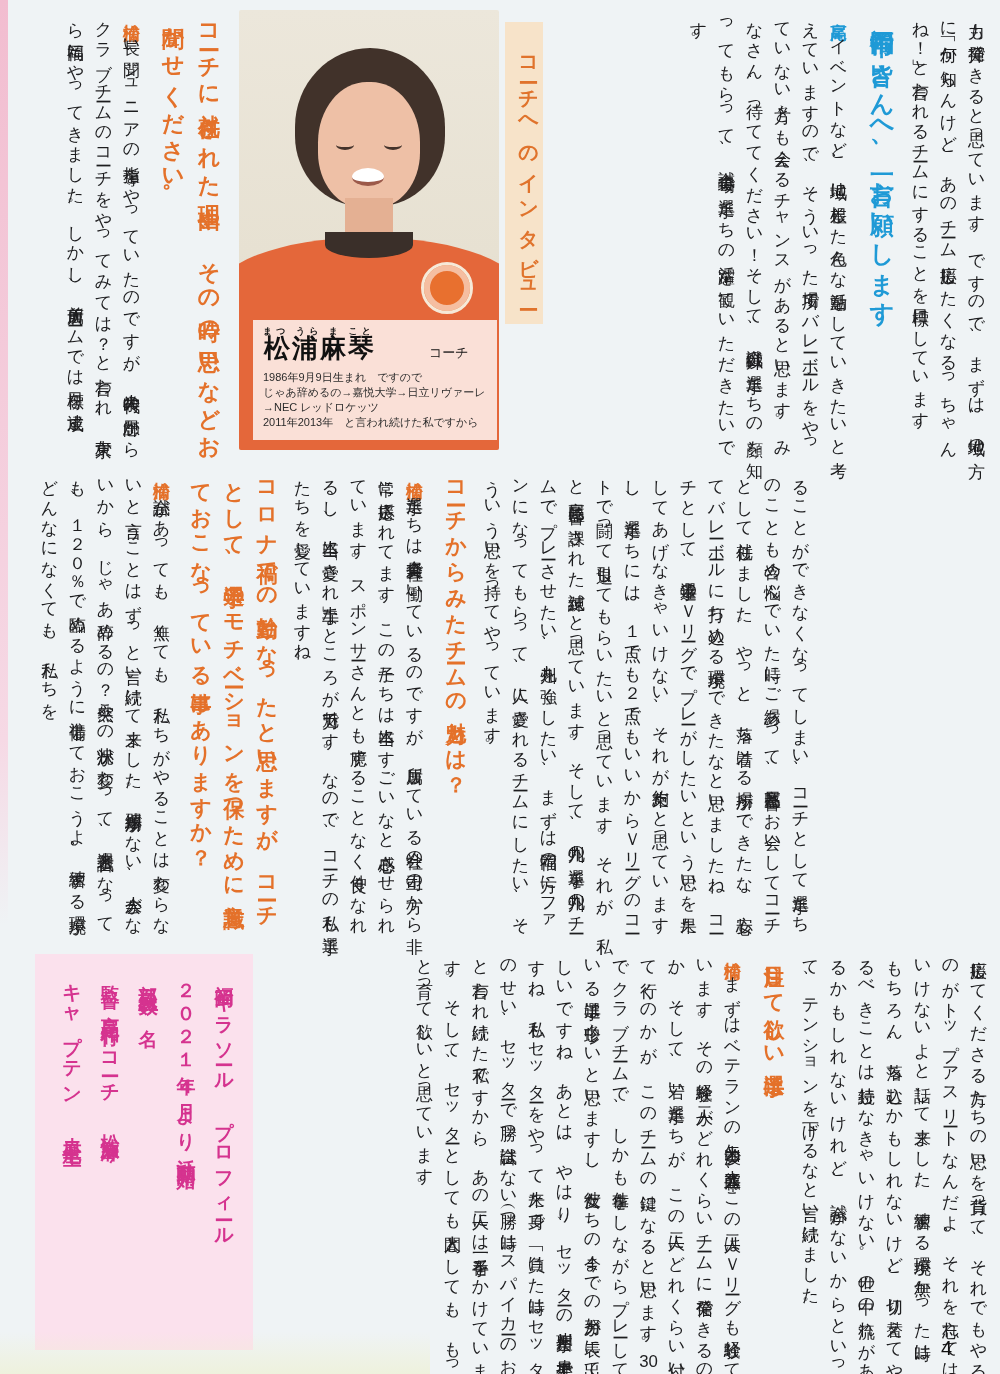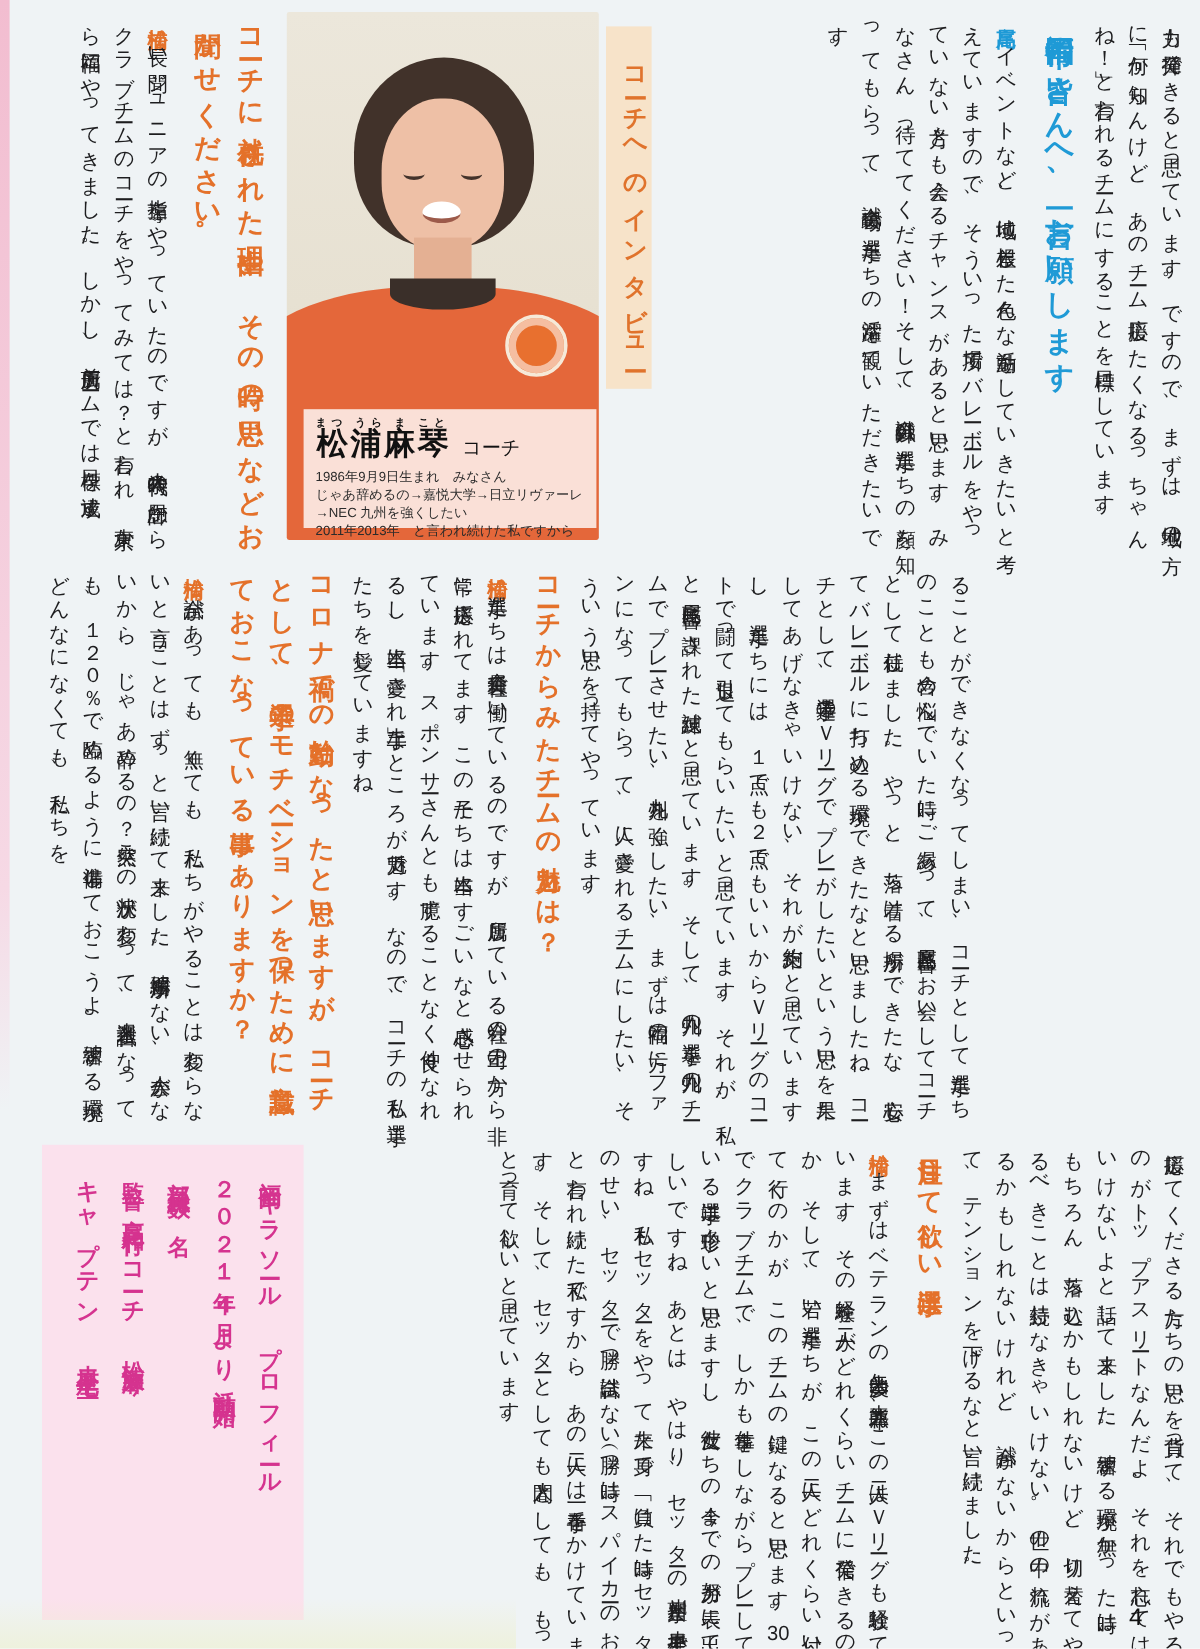--- a/index.html
+++ b/index.html
@@ -38,26 +38,26 @@
   .eye.l{ left:18px; } .eye.r{ right:18px; }
   .mouth{ position:absolute; bottom:22px; left:34px; width:32px; height:14px;
           border-bottom:4px solid #9c5a4a; border-radius:50%; background:#fff; }
   .neck{ position:absolute; top:188px; left:106px; width:48px; height:50px; background:#e4b093; }
   .shirt{ position:absolute; top:228px; left:-25px; width:310px; height:220px;
           background:#e4673a; border-radius:48% 48% 0 0 / 26% 26% 0 0; }
   .collar{ position:absolute; top:222px; left:86px; width:88px; height:26px;
            background:#3a2f29; border-radius:0 0 50% 50%; }
   .shirt-logo{ position:absolute; top:252px; right:26px; width:46px; height:46px;
            border-radius:50%; background:#e8702f; border:3px solid #f6e9d8; box-shadow:inset 0 0 0 6px rgba(255,255,255,.55); }
-  .caption{ position:absolute; left:14px; right:2px; bottom:10px; height:99px;
+  .caption{ position:absolute; left:14px; right:2px; bottom:10px; height:120px;
             background:rgba(255,255,255,.8); padding:6px 10px; box-sizing:border-box; }
   .cap-name-row{ display:flex; align-items:baseline; gap:10px; }
   .cap-name{ font-size:26px; font-weight:bold; color:#111; }
   .cap-name rt{ font-size:9px; letter-spacing:4px; }
-  .cap-title{ font-size:16px; color:#111; }
+  .cap-title{ font-size:13px; color:#111;margin-left:44px; }
   .cap-bio{ margin-top:4px; font-size:11px; line-height:15px; color:#2b2b2b; }
   .strip{ flex:none; width:38px; height:282px; margin:12px 52px 0 6px;
           background:#f7e3c9; color:#e0732c; font-weight:bold; font-size:20px;
           letter-spacing:5px; padding:10px 0; text-align:center; }
   .col-right{ width:395px; height:440px; flex:none; }
 
   
   .band-mid{ height:458px; margin-top:10px; }
 
   
@@ -99,23 +99,23 @@
       <div class="neck"></div>
       <div class="shirt"></div>
       <div class="collar"></div>
       <div class="shirt-logo"></div>
       <div class="caption">
         <div class="cap-name-row">
           <ruby class="cap-name"><span>松浦麻琴</span><rt>まつ うら ま こと</rt></ruby>
           <span class="cap-title">コーチ</span>
         </div>
         <div class="cap-bio">
-          <div>1986年9月9日生まれ　みなさん</div>
+          <div>1986年9月9日生まれ　ですので</div>
           <div>じゃあ辞めるの→嘉悦大学→日立リヴァーレ</div>
-          <div>→NEC 九州を強くしたい</div>
+          <div>→NEC レッドロケッツ</div>
           <div>2011年2013年　と言われ続けた私ですから</div>
         </div>
       </div>
     </div>
 
     <div class="strip vtext">
       <span>コーチへのインタビュー</span>
     </div>
 
     <div class="col-right vtext">

